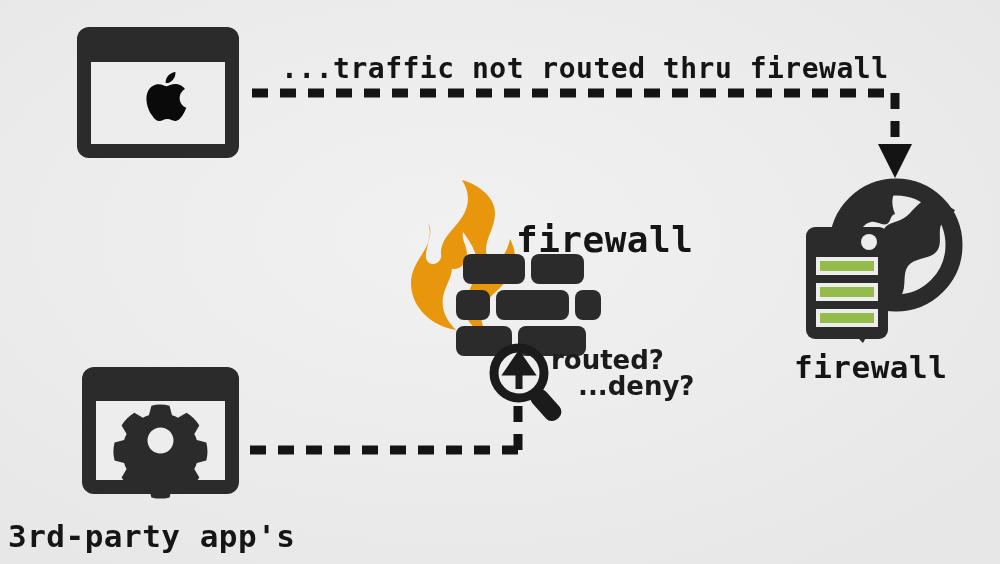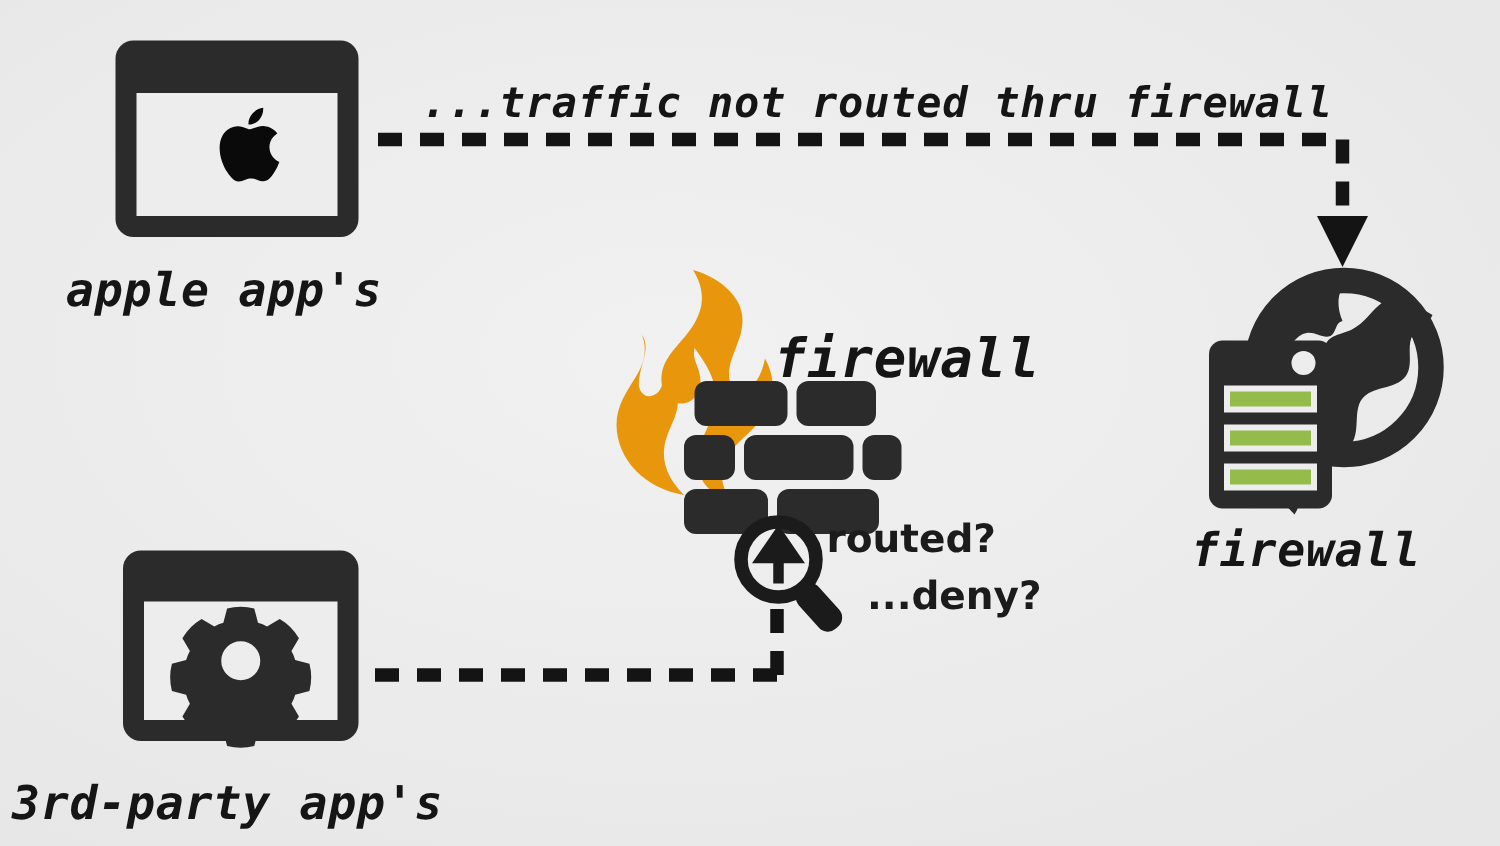--- a/index.html
+++ b/index.html
@@ -19,21 +19,20 @@
     background: #ededed;
     background-image: radial-gradient(ellipse 70% 70% at 45% 42%, #f1f1f1 0%, #ececec 55%, #e7e7e7 100%);
   }
   .lbl {
     position: absolute;
     font-family: "DejaVu Sans Mono", "Liberation Mono", monospace;
     font-weight: bold;
     color: #151515;
     white-space: pre;
     letter-spacing: 0.5px;
-    font-style: italic;
   }
   .hand {
     position: absolute;
     font-family: "DejaVu Sans", "Liberation Sans", sans-serif;
     font-weight: bold;
     color: #1b1b1b;
     white-space: pre;
   }
   .node { position: absolute; }
   svg { display: block; overflow: visible; }
@@ -46,21 +45,20 @@
   <div class="node" style="left:77px; top:27px;">
     <svg width="162" height="131" viewBox="0 0 162 131">
       <rect x="0" y="0" width="162" height="131" rx="12" ry="12" fill="#2b2b2b"></rect>
       <rect x="14" y="35" width="134" height="82" fill="#ededed"></rect>
       <g fill="#0a0a0a" transform="translate(60,48) scale(0.155)">
         <path d="M275 150c-1 -40 33 -59 34 -60 -19 -27 -48 -31 -58 -32 -25 -2 -48 14 -60 14 -12 0 -32 -14 -52 -13 -27 0 -51 15 -65 39 -28 48 -7 120 20 159 13 19 29 41 50 40 20 -1 28 -13 52 -13 24 0 31 13 52 12 21 0 35 -19 48 -39 15 -22 21 -44 22 -45 0 0 -42 -16 -43 -62z"></path>
         <path d="M232 30c11 -13 18 -32 16 -50 -16 1 -35 11 -46 24 -10 11 -19 30 -17 48 18 1 37 -9 47 -22z"></path>
       </g>
     </svg>
   </div>
-  <div class="lbl" style="left:44px; top:176px; font-size:31px;">apple app's</div>
 
   <div class="lbl" style="left:281px; top:52px; font-size:28px;">...traffic not routed thru firewall</div>
   <svg class="node" style="left:250px; top:78px;" width="670" height="110" viewBox="0 0 670 110">
     <path d="M2 15 H645" stroke="#141414" stroke-width="9" fill="none" stroke-dasharray="16 12" stroke-linecap="butt"></path>
     <path d="M645 15 V72" stroke="#141414" stroke-width="9" fill="none" stroke-dasharray="16 12" stroke-linecap="butt"></path>
     <path d="M645 100 L628 66 L662 66 Z" fill="#141414"></path>
   </svg>
 
   <div class="node" style="left:800px; top:185px;">
     <svg width="178" height="155" viewBox="0 0 178 155">
@@ -129,21 +127,21 @@
   </svg>
 
   <div class="node" style="left:488px; top:342px;">
     <svg width="90" height="84" viewBox="0 0 90 84">
       <circle cx="31" cy="31" r="25" fill="none" stroke="#1b1b1b" stroke-width="9"></circle>
       <path d="M31 47 V30 M31 30 L20 30 L31 14 L42 30 L31 30 Z" fill="#1b1b1b" stroke="#1b1b1b" stroke-width="7" stroke-linejoin="miter"></path>
       <rect x="49" y="45" width="18" height="36" rx="8" ry="8" fill="#1b1b1b" transform="rotate(-42 58 63)"></rect>
     </svg>
   </div>
   <div class="hand" style="left:551px; top:345px; font-size:26px;">routed?</div>
-  <div class="hand" style="left:578px; top:371px; font-size:26px;margin-top:12px;">...deny?</div>
+  <div class="hand" style="left:578px; top:371px; font-size:26px;">...deny?</div>
 
   <div class="node" style="left:82px; top:367px;">
     <svg width="157" height="127" viewBox="0 0 157 127">
       <rect x="0" y="0" width="157" height="127" rx="12" ry="12" fill="#2b2b2b"></rect>
       <rect x="14" y="34" width="129" height="79" fill="#ededed"></rect>
       <g fill="#2b2b2b" transform="translate(78.5,73.5)">
         <path d="M0 -36 a36 36 0 0 1 9 1.2 l2.5 9.5 a27 27 0 0 1 6 2.5 l8.5 -5 a36 36 0 0 1 12.8 12.8 l-5 8.5 a27 27 0 0 1 2.5 6 l9.5 2.5 a36 36 0 0 1 0 18.1 l-9.5 2.5 a27 27 0 0 1 -2.5 6 l5 8.5 a36 36 0 0 1 -12.8 12.8 l-8.5 -5 a27 27 0 0 1 -6 2.5 l-2.5 9.5 a36 36 0 0 1 -18.1 0 l-2.5 -9.5 a27 27 0 0 1 -6 -2.5 l-8.5 5 a36 36 0 0 1 -12.8 -12.8 l5 -8.5 a27 27 0 0 1 -2.5 -6 l-9.5 -2.5 a36 36 0 0 1 0 -18.1 l9.5 -2.5 a27 27 0 0 1 2.5 -6 l-5 -8.5 a36 36 0 0 1 12.8 -12.8 l8.5 5 a27 27 0 0 1 6 -2.5 l2.5 -9.5 a36 36 0 0 1 9 -1.2 Z M0 -13 a13 13 0 1 0 0 26 a13 13 0 0 0 0 -26 Z"></path>
       </g>
     </svg>
   </div>

